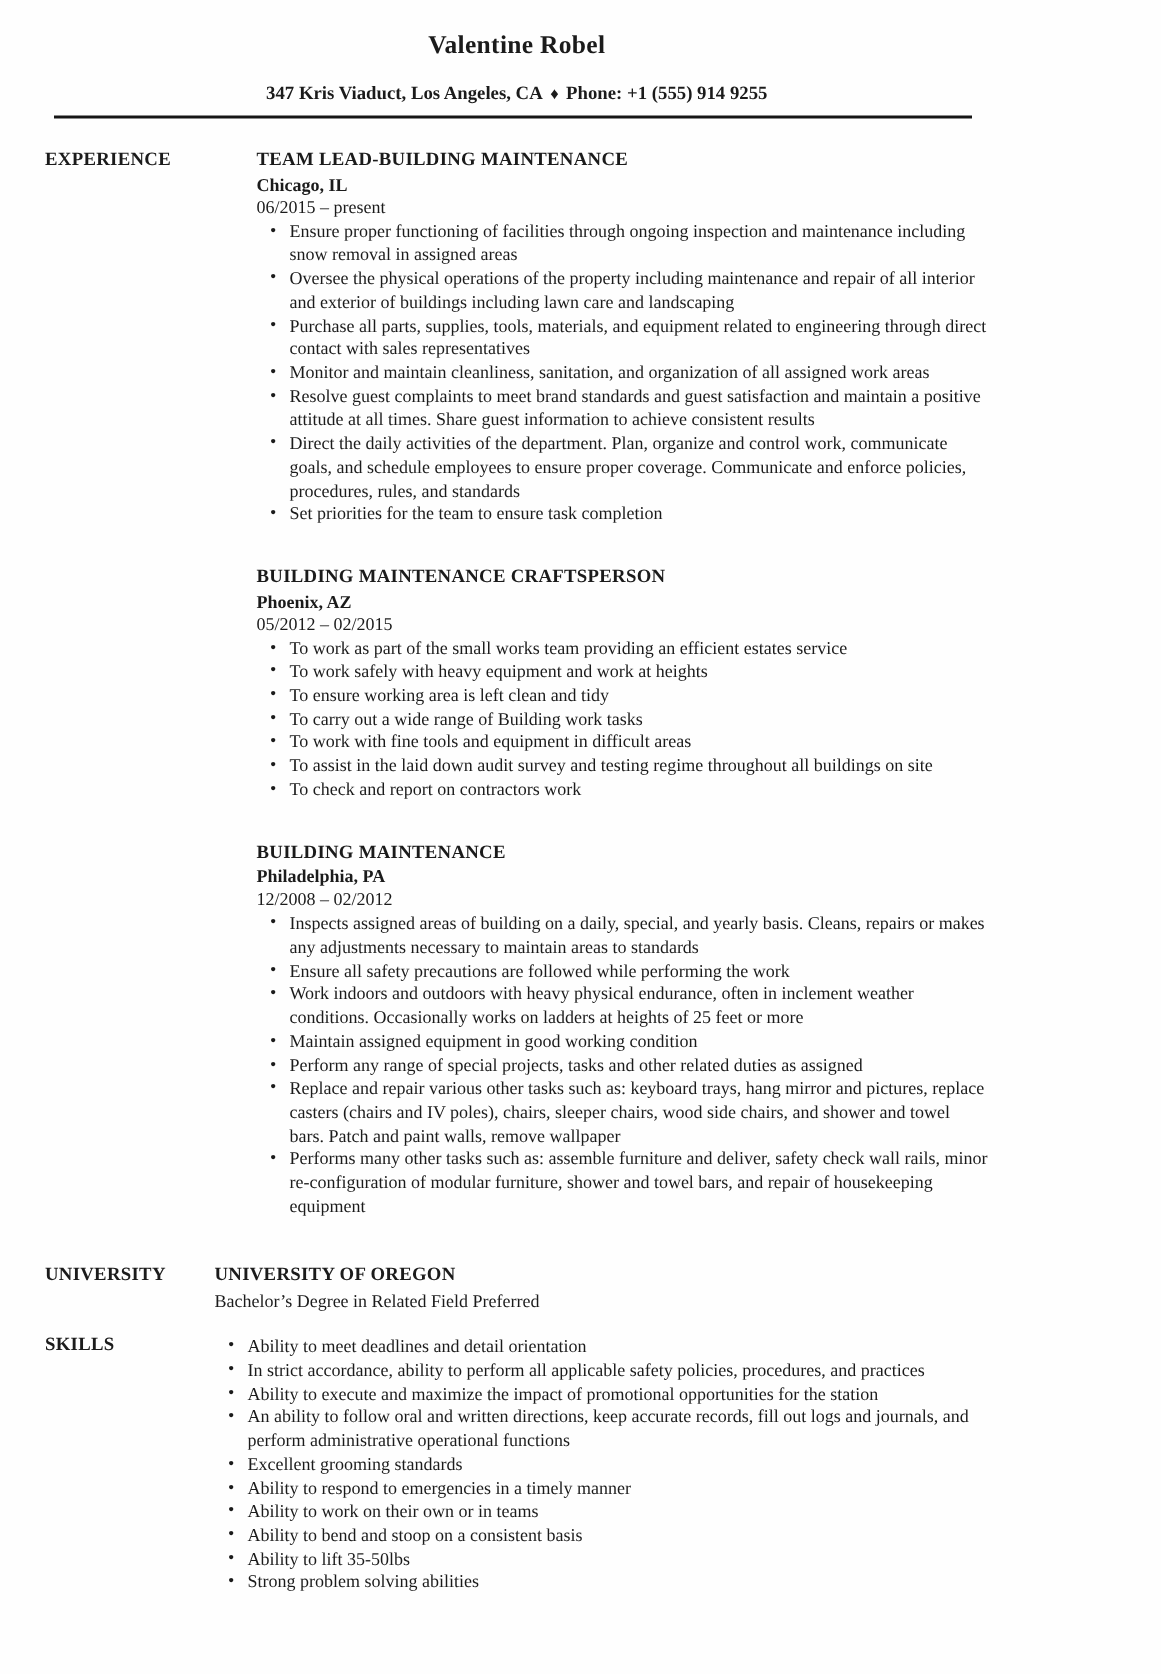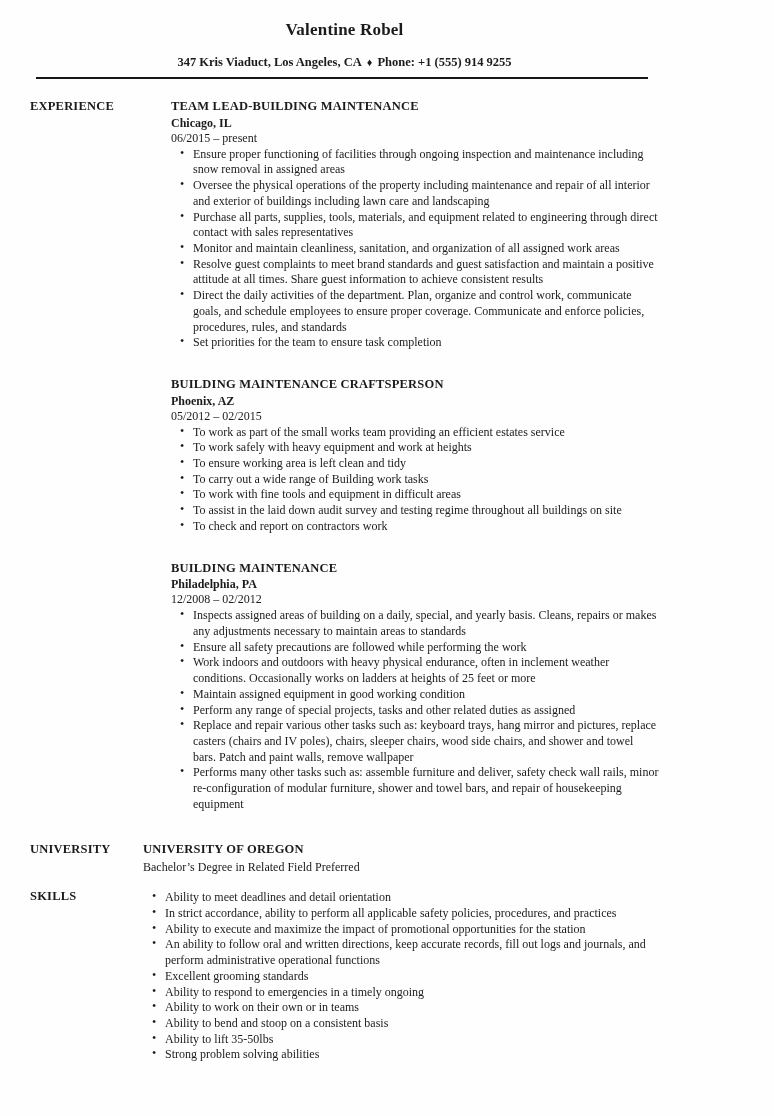--- a/index.html
+++ b/index.html
@@ -177,21 +177,21 @@
 
   <div class="section section-skills">
     <div class="label">SKILLS</div>
     <div class="content">
       <ul class="bullets">
           <li>Ability to meet deadlines and detail orientation</li>
           <li>In strict accordance, ability to perform all applicable safety policies, procedures, and practices</li>
           <li>Ability to execute and maximize the impact of promotional opportunities for the station</li>
           <li>An ability to follow oral and written directions, keep accurate records, fill out logs and journals, and perform administrative operational functions</li>
           <li>Excellent grooming standards</li>
-          <li>Ability to respond to emergencies in a timely ongoing</li>
+          <li>Ability to respond to emergencies in a timely manner</li>
           <li>Ability to work on their own or in teams</li>
           <li>Ability to bend and stoop on a consistent basis</li>
           <li>Ability to lift 35-50lbs</li>
           <li>Strong problem solving abilities</li>
         </ul>
     </div>
   </div>
 
 </div>
 

